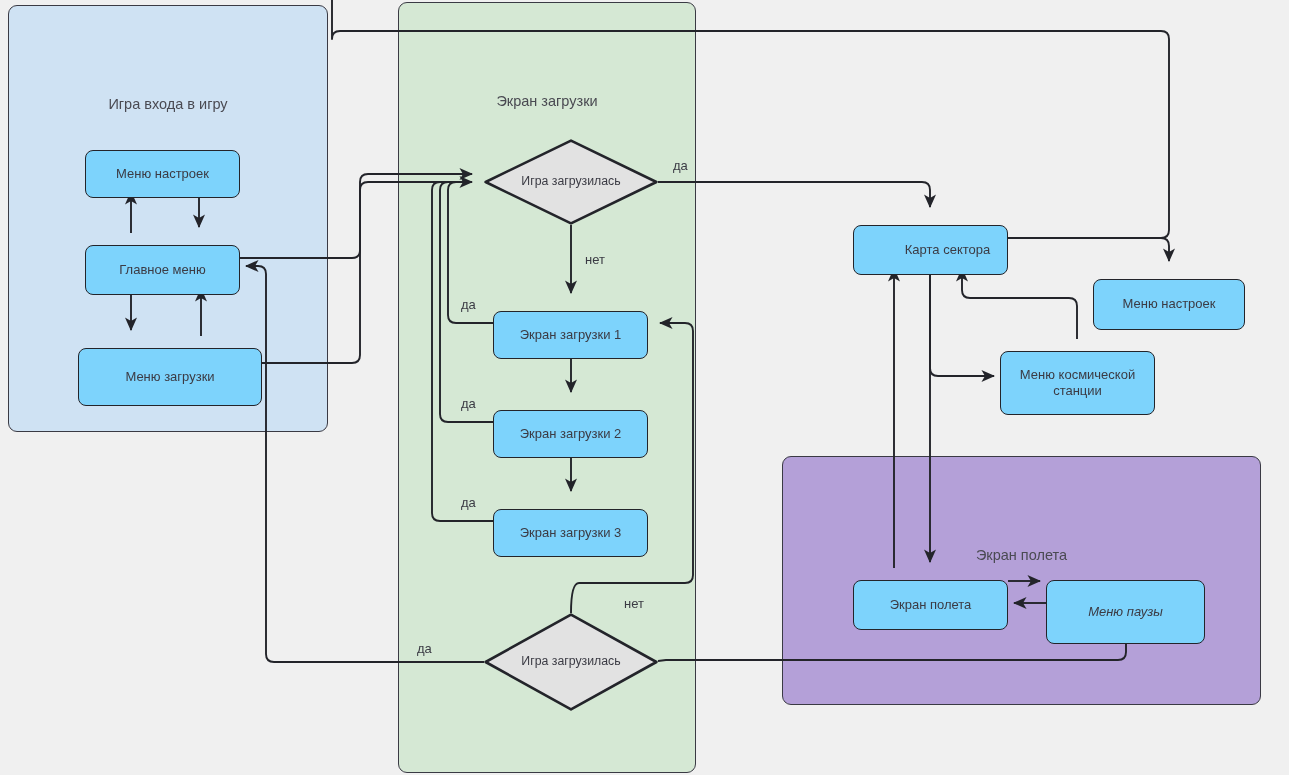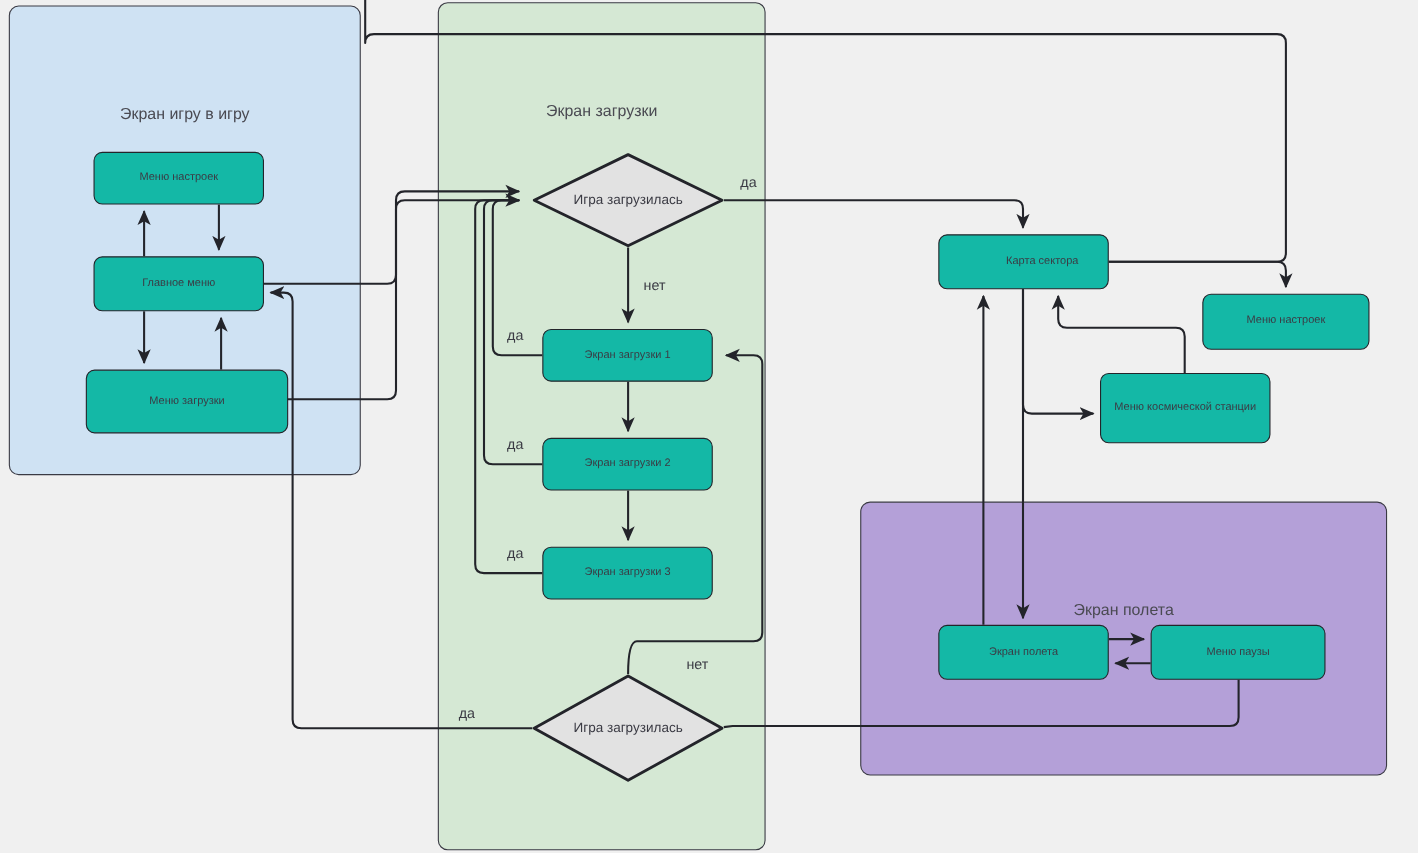--- a/index.html
+++ b/index.html
@@ -1,35 +1,35 @@
 <!DOCTYPE html>
 <html><head>
 <meta charset="utf-8">
 <style>
   html,body{margin:0;padding:0;background:#f0f0f0;}
   #stage{position:relative;width:1289px;height:775px;background:#f0f0f0;
          font-family:"Liberation Sans","DejaVu Sans",sans-serif;overflow:hidden;}
   #wires{position:absolute;left:0;top:0;width:1289px;height:775px;pointer-events:none;}
   .lane{position:absolute;border:1.6px solid #3a3a44;border-radius:9px;box-sizing:border-box;}
   .lane-title{position:absolute;width:100%;text-align:center;font-size:14.5px;color:#4a4a52;}
-  .node{position:absolute;background:#14b8a6;border:1.7px solid #23242a;border-radius:8px;
+  .node{position:absolute;background:#7dd3fc;border:1.7px solid #23242a;border-radius:8px;
         box-sizing:border-box;display:flex;align-items:center;justify-content:center;
-        text-align:center;font-size:10px;color:#3b3b44;line-height:1.25;padding:2px 5px;}
+        text-align:center;font-size:13px;color:#3b3b44;line-height:1.25;padding:2px 5px;margin-top:12px;}
   .diamond{position:absolute;display:flex;align-items:center;justify-content:center;}
   .diamond .dlabel{position:relative;z-index:2;text-align:center;font-size:12.3px;
         color:#3b3b44;line-height:1.25;}
   .edge-label{position:absolute;font-size:13px;color:#3b3b44;white-space:nowrap;}
 </style>
 </head>
 <body>
 
 <div id="stage">
 
   <div class="lane" id="lane-0" style="left: 8px; top: 5px; width: 320px; height: 427px; background: rgb(207, 226, 243); border-color: rgb(58, 58, 68);">
-    <div class="lane-title" style="top: 90px;">Экран игру в игру</div>
+    <div class="lane-title" style="top: 90px;">Игра входа в игру</div>
   </div>
   <div class="lane" id="lane-1" style="left: 398px; top: 2px; width: 298px; height: 771px; background: rgb(213, 232, 212); border-color: rgb(58, 58, 68);">
     <div class="lane-title" style="top: 90px;">Экран загрузки</div>
   </div>
   <div class="lane" id="lane-3" style="left: 782px; top: 456px; width: 479px; height: 249px; background: rgb(180, 160, 216); border-color: rgb(58, 58, 68);">
     <div class="lane-title" style="top: 90px;">Экран полета</div>
   </div>
 
   <svg id="wires" viewBox="0 0 1289 775">
     <defs>
@@ -115,21 +115,21 @@
     </div>
   <div class="node" id="node-7" style="left: 1093px; top: 267px; width: 152px; height: 51px;">
       <span>Меню настроек</span>
     </div>
   <div class="node" id="node-8" style="left: 1000px; top: 339px; width: 155px; height: 64px;">
       <span>Меню космической станции</span>
     </div>
   <div class="node" id="node-9" style="left: 853px; top: 568px; width: 155px; height: 50px;">
       <span>Экран полета</span>
     </div>
-  <div class="node" id="node-10" style="left: 1046px; top: 568px; width: 159px; height: 50px;">
+  <div class="node" id="node-10" style="left: 1046px; top: 568px; width: 159px; height: 64px; font-style: italic;">
       <span>Меню паузы</span>
     </div>
 
   <div class="edge-label" id="el-0" style="left: 673px; top: 158px;"><span>да</span></div>
   <div class="edge-label" id="el-1" style="left: 585px; top: 252px;"><span>нет</span></div>
   <div class="edge-label" id="el-2" style="left: 461px; top: 297px;"><span>да</span></div>
   <div class="edge-label" id="el-3" style="left: 461px; top: 396px;"><span>да</span></div>
   <div class="edge-label" id="el-4" style="left: 461px; top: 495px;"><span>да</span></div>
   <div class="edge-label" id="el-5" style="left: 624px; top: 596px;"><span>нет</span></div>
   <div class="edge-label" id="el-6" style="left: 417px; top: 641px;"><span>да</span></div>

